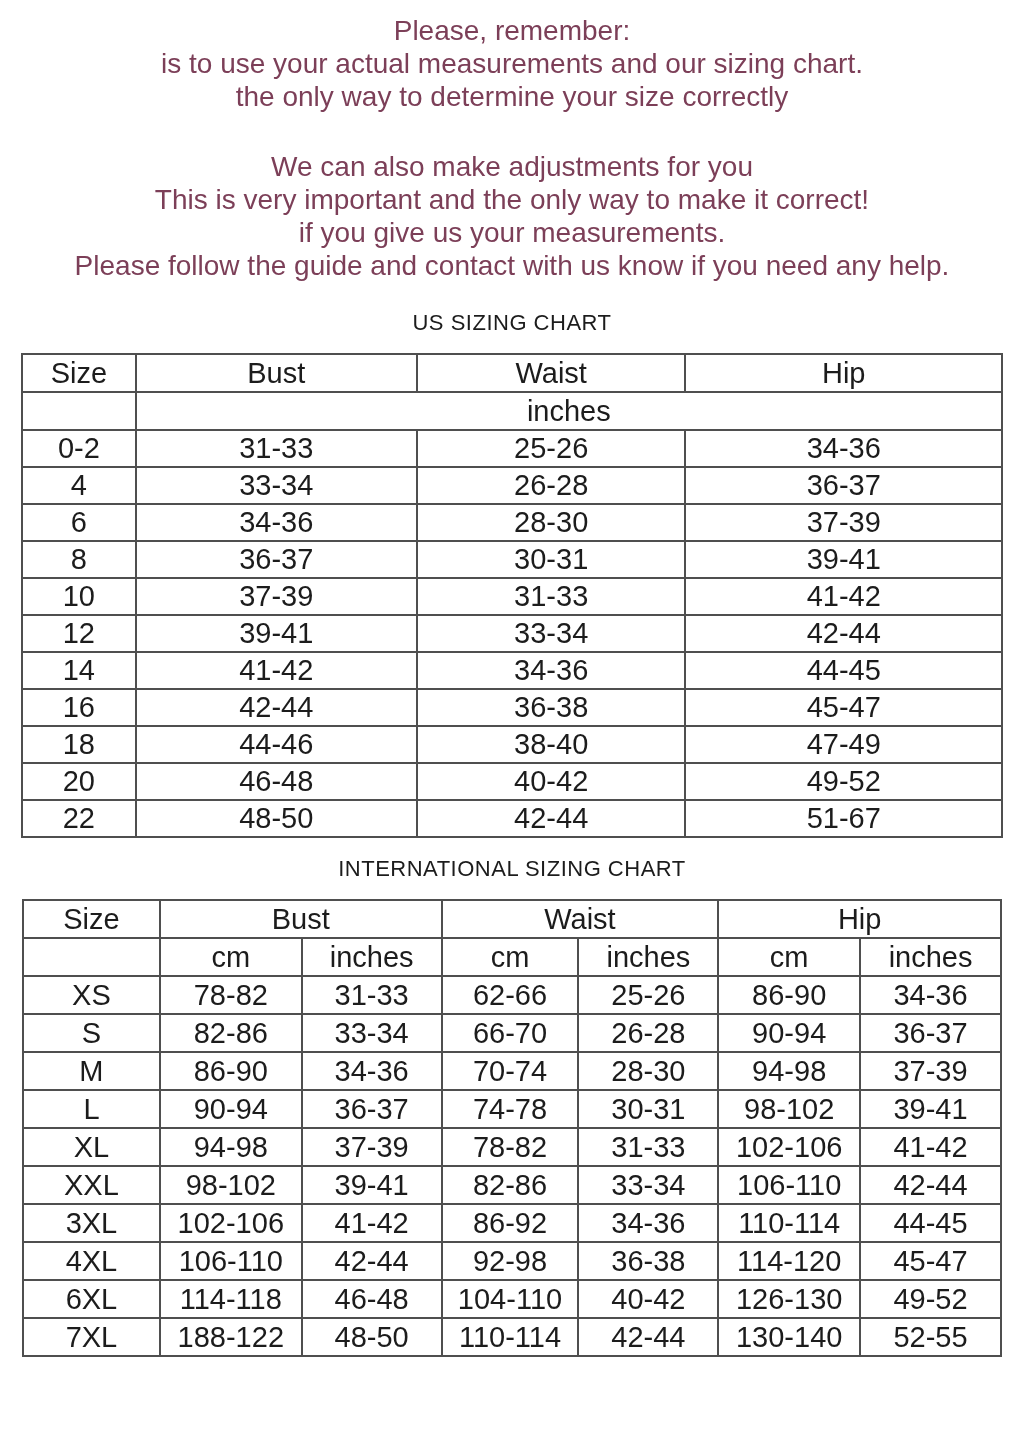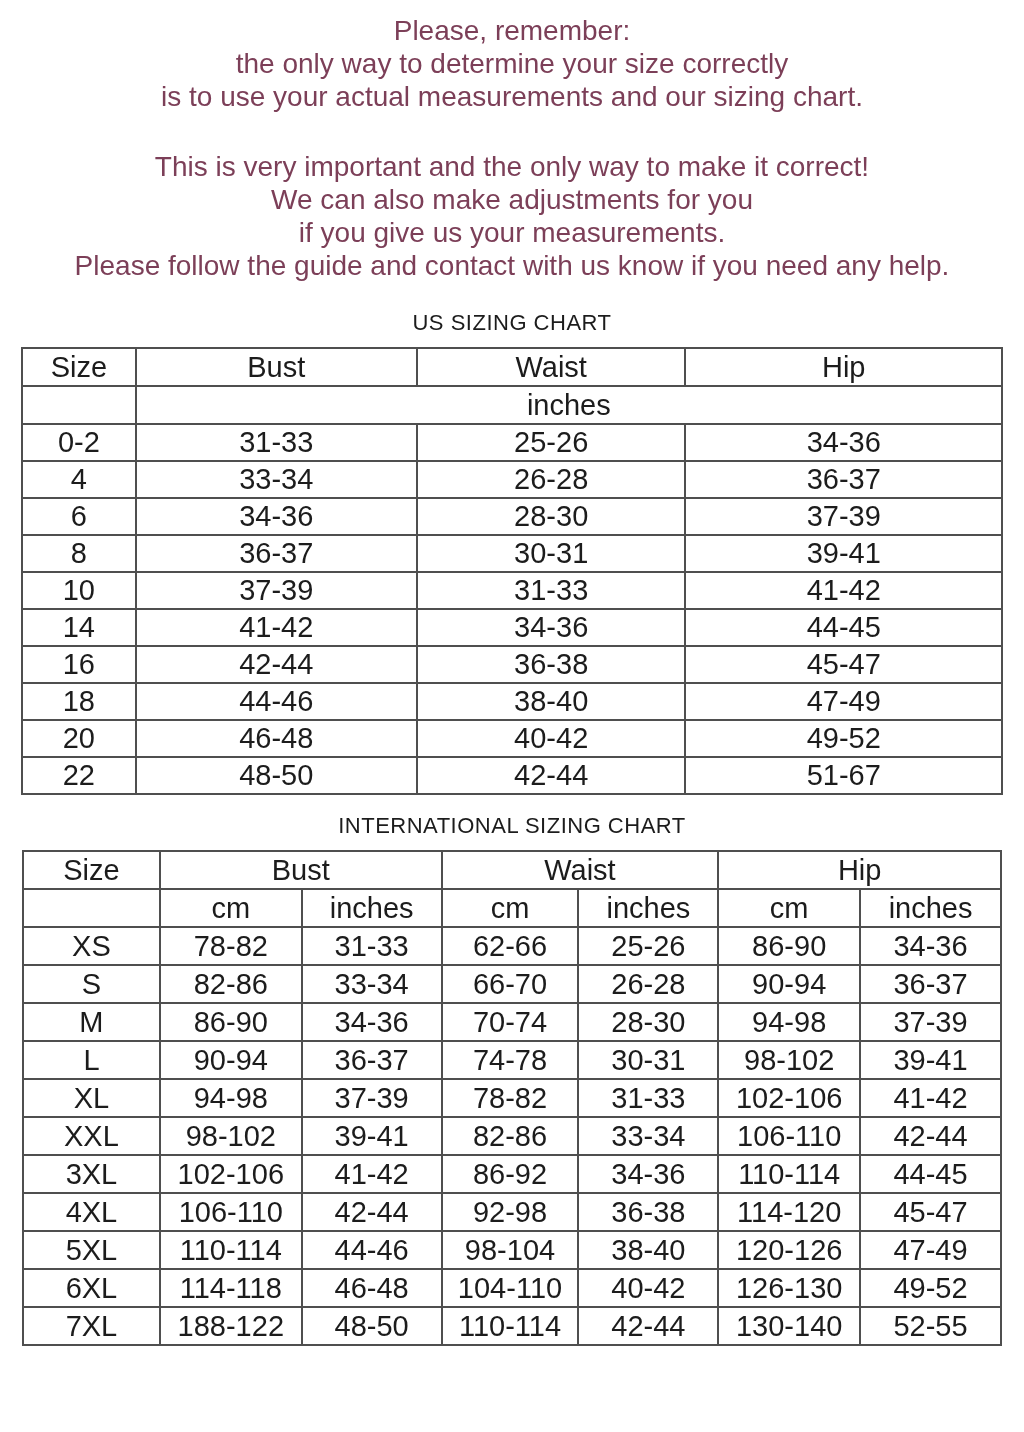--- a/index.html
+++ b/index.html
@@ -37,21 +37,21 @@
     color: #1c1c1c;
     line-height: 29px;
   }
   .chart-title.us   { margin-top: 26px; margin-bottom: 3px; }
   .chart-title.intl { margin-top: 16px; margin-bottom: 3px; }
 
   
   table.sizing {
     border-collapse: collapse;
     table-layout: fixed;
-    margin: 10px auto;
+    margin: 16px auto;
     font-size: 29px;
     color: #1c1c1c;
   }
   table.sizing th, table.sizing td {
     border: 2px solid #4f4f4f;
     text-align: center;
     vertical-align: middle;
     font-weight: 400;
     padding: 0;
     overflow: hidden;
@@ -63,26 +63,26 @@
   table.intl-table tr { height: 38px; }
 </style>
 </head>
 <body>
 
 <div class="page">
 
   <div class="intro">
     <div class="para1">
       <div>Please, remember:</div>
+      <div>is to use your actual measurements and our sizing chart.</div>
       <div>the only way to determine your size correctly</div>
-      <div>is to use your actual measurements and our sizing chart.</div>
     </div>
     <div class="para2">
+      <div>We can also make adjustments for you</div>
       <div>This is very important and the only way to make it correct!</div>
-      <div>We can also make adjustments for you</div>
       <div>if you give us your measurements.</div>
       <div>Please follow the guide and contact with us know if you need any help.</div>
     </div>
   </div>
 
   <div class="chart-title us">US SIZING CHART</div>
   <table class="sizing us-table">
     <colgroup>
       <col style="width:11.6%">
         <col style="width:28.7%">
@@ -124,20 +124,26 @@
           <td>8</td>
           <td>36-37</td>
           <td>30-31</td>
           <td>39-41</td>
         </tr>
         <tr>
           <td>10</td>
           <td>37-39</td>
           <td>31-33</td>
           <td>41-42</td>
+        </tr>
+        <tr>
+          <td>12</td>
+          <td>39-41</td>
+          <td>33-34</td>
+          <td>42-44</td>
         </tr>
         <tr>
           <td>14</td>
           <td>41-42</td>
           <td>34-36</td>
           <td>44-45</td>
         </tr>
         <tr>
           <td>16</td>
           <td>42-44</td>
@@ -260,29 +266,20 @@
         <tr>
           <td>4XL</td>
           <td>106-110</td>
           <td>42-44</td>
           <td>92-98</td>
           <td>36-38</td>
           <td>114-120</td>
           <td>45-47</td>
         </tr>
         <tr>
-          <td>5XL</td>
-          <td>110-114</td>
-          <td>44-46</td>
-          <td>98-104</td>
-          <td>38-40</td>
-          <td>120-126</td>
-          <td>47-49</td>
-        </tr>
-        <tr>
           <td>6XL</td>
           <td>114-118</td>
           <td>46-48</td>
           <td>104-110</td>
           <td>40-42</td>
           <td>126-130</td>
           <td>49-52</td>
         </tr>
         <tr>
           <td>7XL</td>

